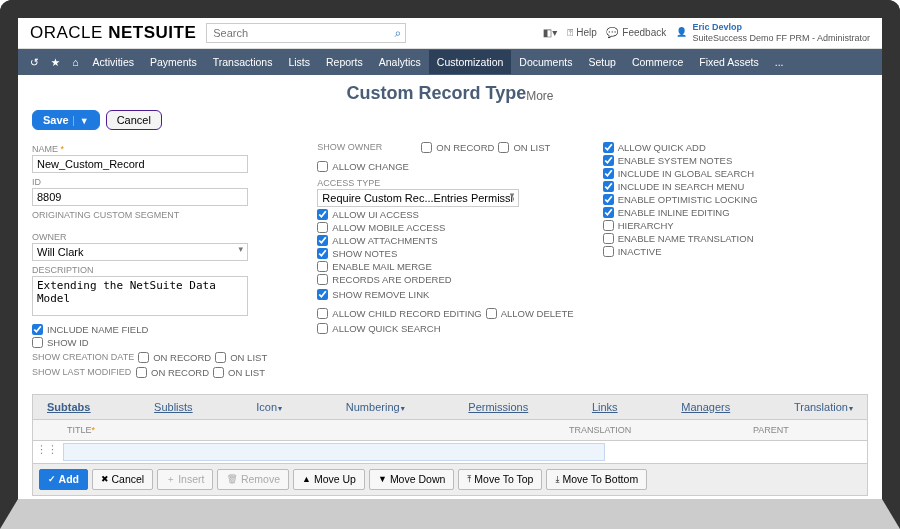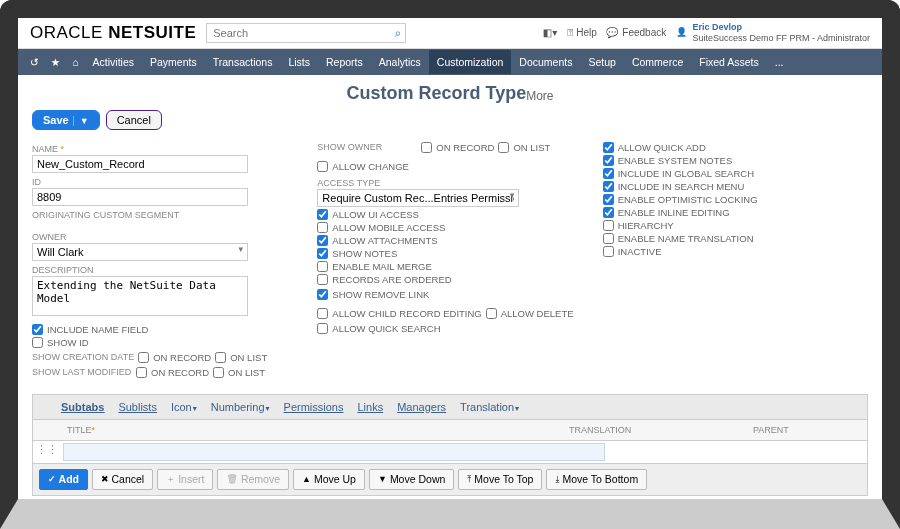--- a/index.html
+++ b/index.html
@@ -37,21 +37,21 @@
 .textfield, .selectfield, .textarea { width: 216px; border: 1px solid #ccc; padding: 2px 4px; font-size: 11px; margin-top: 1px; }
 .textarea { height: 40px; resize: none; }
 .selectfield { appearance: none; background: #fff; position: relative; }
 .selwrap { position: relative; display: inline-block; }
 .selwrap::after { content: "▾"; position: absolute; right: 5px; top: 2px; color: #777; font-size: 9px; pointer-events:none;}
 .chk { display: flex; align-items: center; gap: 4px; font-size: 9.5px; color: #666; text-transform: uppercase; margin: 2px 0; }
 .chk input { width: 11px; height: 11px; accent-color: #1f7ae0; }
 .inline-chks { display: flex; gap: 4px; flex-wrap: wrap; align-items: center; }
 .inline-chks .lbl { font-size: 9px; color: #888; text-transform: uppercase; min-width: 100px; }
 .tabs-section { margin-top: 14px; border: 1px solid #ccc; background: #f2f2f2; }
-.tabsbar { display: flex; gap: 2px; padding: 4px 22px; background: #eaeaea; border-bottom: 1px solid #ccc; font-size: 11px; }
+.tabsbar { display: flex; gap: 2px; padding: 4px 8px; background: #eaeaea; border-bottom: 1px solid #ccc; font-size: 11px; justify-content: space-between; }
 .tabsbar .tab { padding: 2px 6px; cursor: pointer; color: #3a5f8a; }
 .tabsbar .tab.active { font-weight: bold; text-decoration: underline; }
 .tabsbar .tab .drop { font-size: 8px; margin-left: 1px; }
 .gridhead { display: flex; background: #f6f6f6; border-bottom: 1px solid #ccc; font-size: 9px; color: #888; text-transform: uppercase; padding: 3px 0; }
 .gridhead .cell { padding: 2px 6px; }
 .gridhead .c1 { flex: 0 0 28px; }
 .gridhead .c2 { flex: 1; }
 .gridhead .c3 { flex: 0 0 140px; }
 .gridhead .c4 { flex: 0 0 120px; margin-left: 44px; }
 .gridrow { display: flex; background:#fff; }

